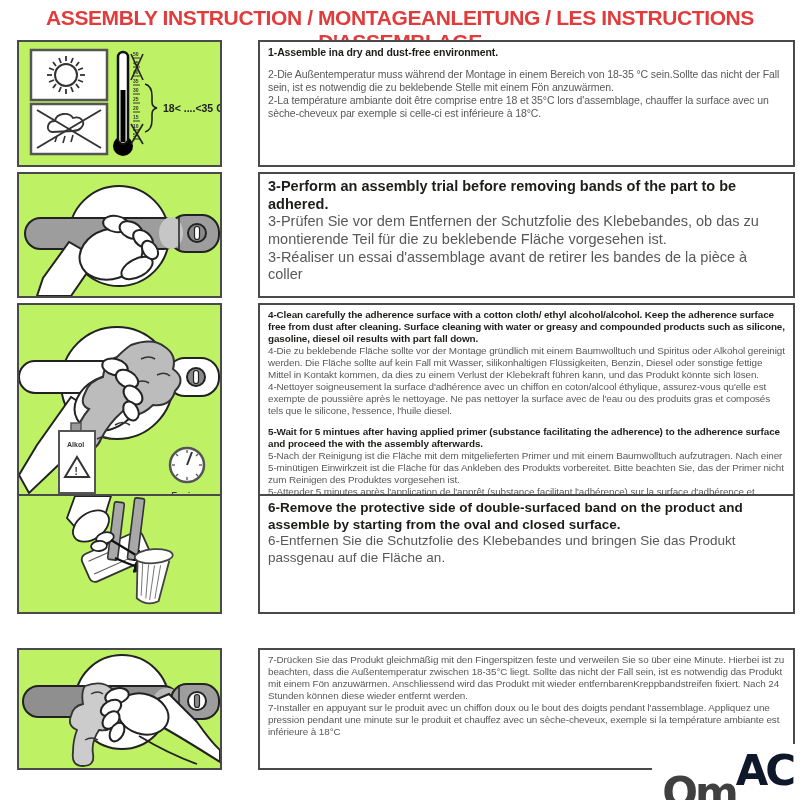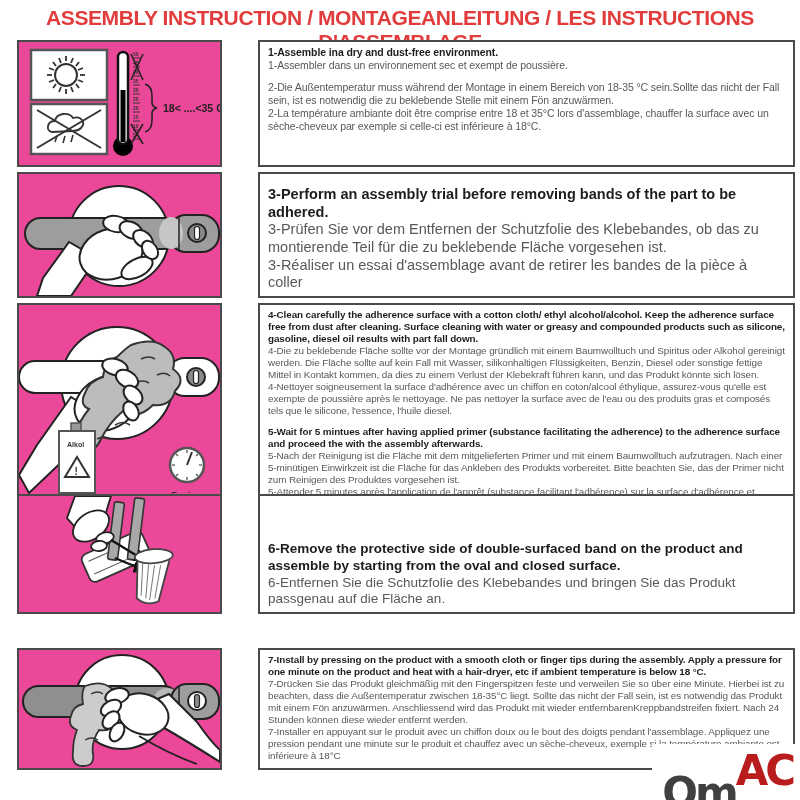--- a/index.html
+++ b/index.html
@@ -9,39 +9,39 @@
   .title { position:absolute; top:6px; left:0; width:800px; text-align:center;
            font-size:21px; font-weight:bold; letter-spacing:-0.4px; color:#e23b3b; }
 
   .row { position:absolute; left:17px; width:778px; display:flex; gap:8px; }
   .r1 { top:40px;  height:127px; }
   .r2 { top:172px; height:126px; }
   .r3 { top:303px; height:215px; }
   .r4 { top:494px; height:120px; }
   .r5 { top:648px; height:122px; }
 
-  .illu-box { flex:0 0 205px; border:2px solid #4a4a4a; background:#ec4899; overflow:hidden; }
+  .illu-box { flex:0 0 205px; border:2px solid #4a4a4a; background:#bef264; overflow:hidden; }
   .text-box { flex:1; border:2px solid #4a4a4a; background:#fff; padding:4px 8px; overflow:hidden;margin-left:28px; }
-  .text-box.vcenter { display:flex; flex-direction:column; justify-content:flex-end; }
+  .text-box.vcenter { display:flex; flex-direction:column; justify-content:flex-start; }
 
   .step { margin-bottom:9px; }
   .step:last-child { margin-bottom:0; }
   .step p.en { font-weight:bold; color:#1d1d1b; }
   .step p.de, .step p.fr { color:#58585a; }
 
   .fs-s  .step p { font-size:10.5px; line-height:1.24; letter-spacing:-0.1px; }
   .fs-l  .step p { font-size:14.5px; line-height:1.22; }
   .fs-xs .step p { font-size:9.9px;  line-height:1.21; letter-spacing:-0.1px; }
   .fs-m  .step p { font-size:13.5px; line-height:1.24; }
 
   .logo { position:absolute; top:744px; right:5px; height:52px; background:#fff;
           padding:0 2px 0 10px; display:flex; align-items:center;
           font-weight:bold; font-size:42px; letter-spacing:-3px; font-family:"DejaVu Sans", sans-serif; }
   .logo .black { color:#404040;margin-top:44px; }
-  .logo .red { color:#b91c1c; }
+  .logo .red { color:#0f172a; }
 
   svg text { font-family:"Liberation Sans", sans-serif; }
 </style>
 </head>
 <body>
 
 <div class="page">
 
   <div class="title">ASSEMBLY INSTRUCTION / MONTAGEANLEITUNG / LES INSTRUCTIONS D'ASSEMBLAGE</div>
 
@@ -119,21 +119,20 @@
               <line x1="124" y1="82" x2="112" y2="102"></line>
           </g>
           <path d="M126 42 q7 2 7 12 l0 6 q0 5 5 6 q-5 1 -5 6 l0 6 q0 10 -7 12" fill="none" stroke="#222" stroke-width="1.6"></path>
         </g>
         <text x="144" y="70" font-size="10.5" font-weight="bold" fill="#222">18&lt; ....&lt;35 C</text>
       </svg>
     </div>
     <div class="text-box fs-s">
       <div class="step">
         <p class="en">1-Assemble ina dry and dust-free environment.</p>
-        <p class="fr">1-Assembler dans un environnement sec et exempt de poussière.</p>
       </div>
       <div class="step">
         <p class="de">2-Die Außentemperatur muss während der Montage in einem Bereich von 18-35 °C  sein.Sollte das nicht der Fall sein, ist es notwendig die zu beklebende Stelle mit einem Fön anzuwärmen.</p>
         <p class="fr">2-La température ambiante doit être comprise entre 18 et 35°C lors d'assemblage, chauffer la surface avec un sèche-cheveux par exemple si celle-ci est inférieure à 18°C.</p>
       </div>
     </div>
   </div>
 
   <div class="row r2">
     <div class="illu-box">
@@ -309,21 +308,20 @@
           <ellipse cx="98" cy="46" rx="12" ry="7.5" transform="rotate(-15 98 46)"></ellipse>
           <ellipse cx="92" cy="58" rx="11" ry="7" transform="rotate(-30 92 58)"></ellipse>
           <ellipse cx="92" cy="70" rx="10" ry="7" transform="rotate(-48 92 70)"></ellipse>
           <ellipse cx="98" cy="82" rx="10" ry="6.5" transform="rotate(-62 98 82)"></ellipse>
         </g>
         <path d="M120 86 Q150 104 178 114" stroke="#222" stroke-width="1.8" fill="none"></path>
       </svg>
     </div>
     <div class="text-box fs-xs">
       <div class="step">
-        <p class="en">7-Install by pressing on the product with a smooth cloth or finger tips during the assembly. Apply a pressure for one minute on the product and heat with a hair-dryer, etc if ambient temperature is below 18 °C.</p>
         <p class="de">7-Drücken Sie das Produkt gleichmäßig mit den Fingerspitzen feste und verweilen Sie so über eine Minute. Hierbei ist zu beachten, dass die Außentemperatur zwischen 18-35°C liegt. Sollte das nicht der Fall sein, ist es notwendig das Produkt mit einem Fön anzuwärmen. Anschliessend wird das Produkt mit wieder entfernbarenKreppbandstreifen fixiert. Nach 24 Stunden können diese wieder entfernt werden.</p>
         <p class="fr">7-Installer en appuyant sur le produit avec un chiffon doux ou le bout des doigts pendant l'assemblage. Appliquez une pression pendant une minute sur le produit et chauffez avec un sèche-cheveux, exemple si la température ambiante est inférieure à 18°C</p>
       </div>
     </div>
   </div>
 
   <div class="logo">
     <span class="black">Om</span>
       <span class="red">AC</span>
   </div>

